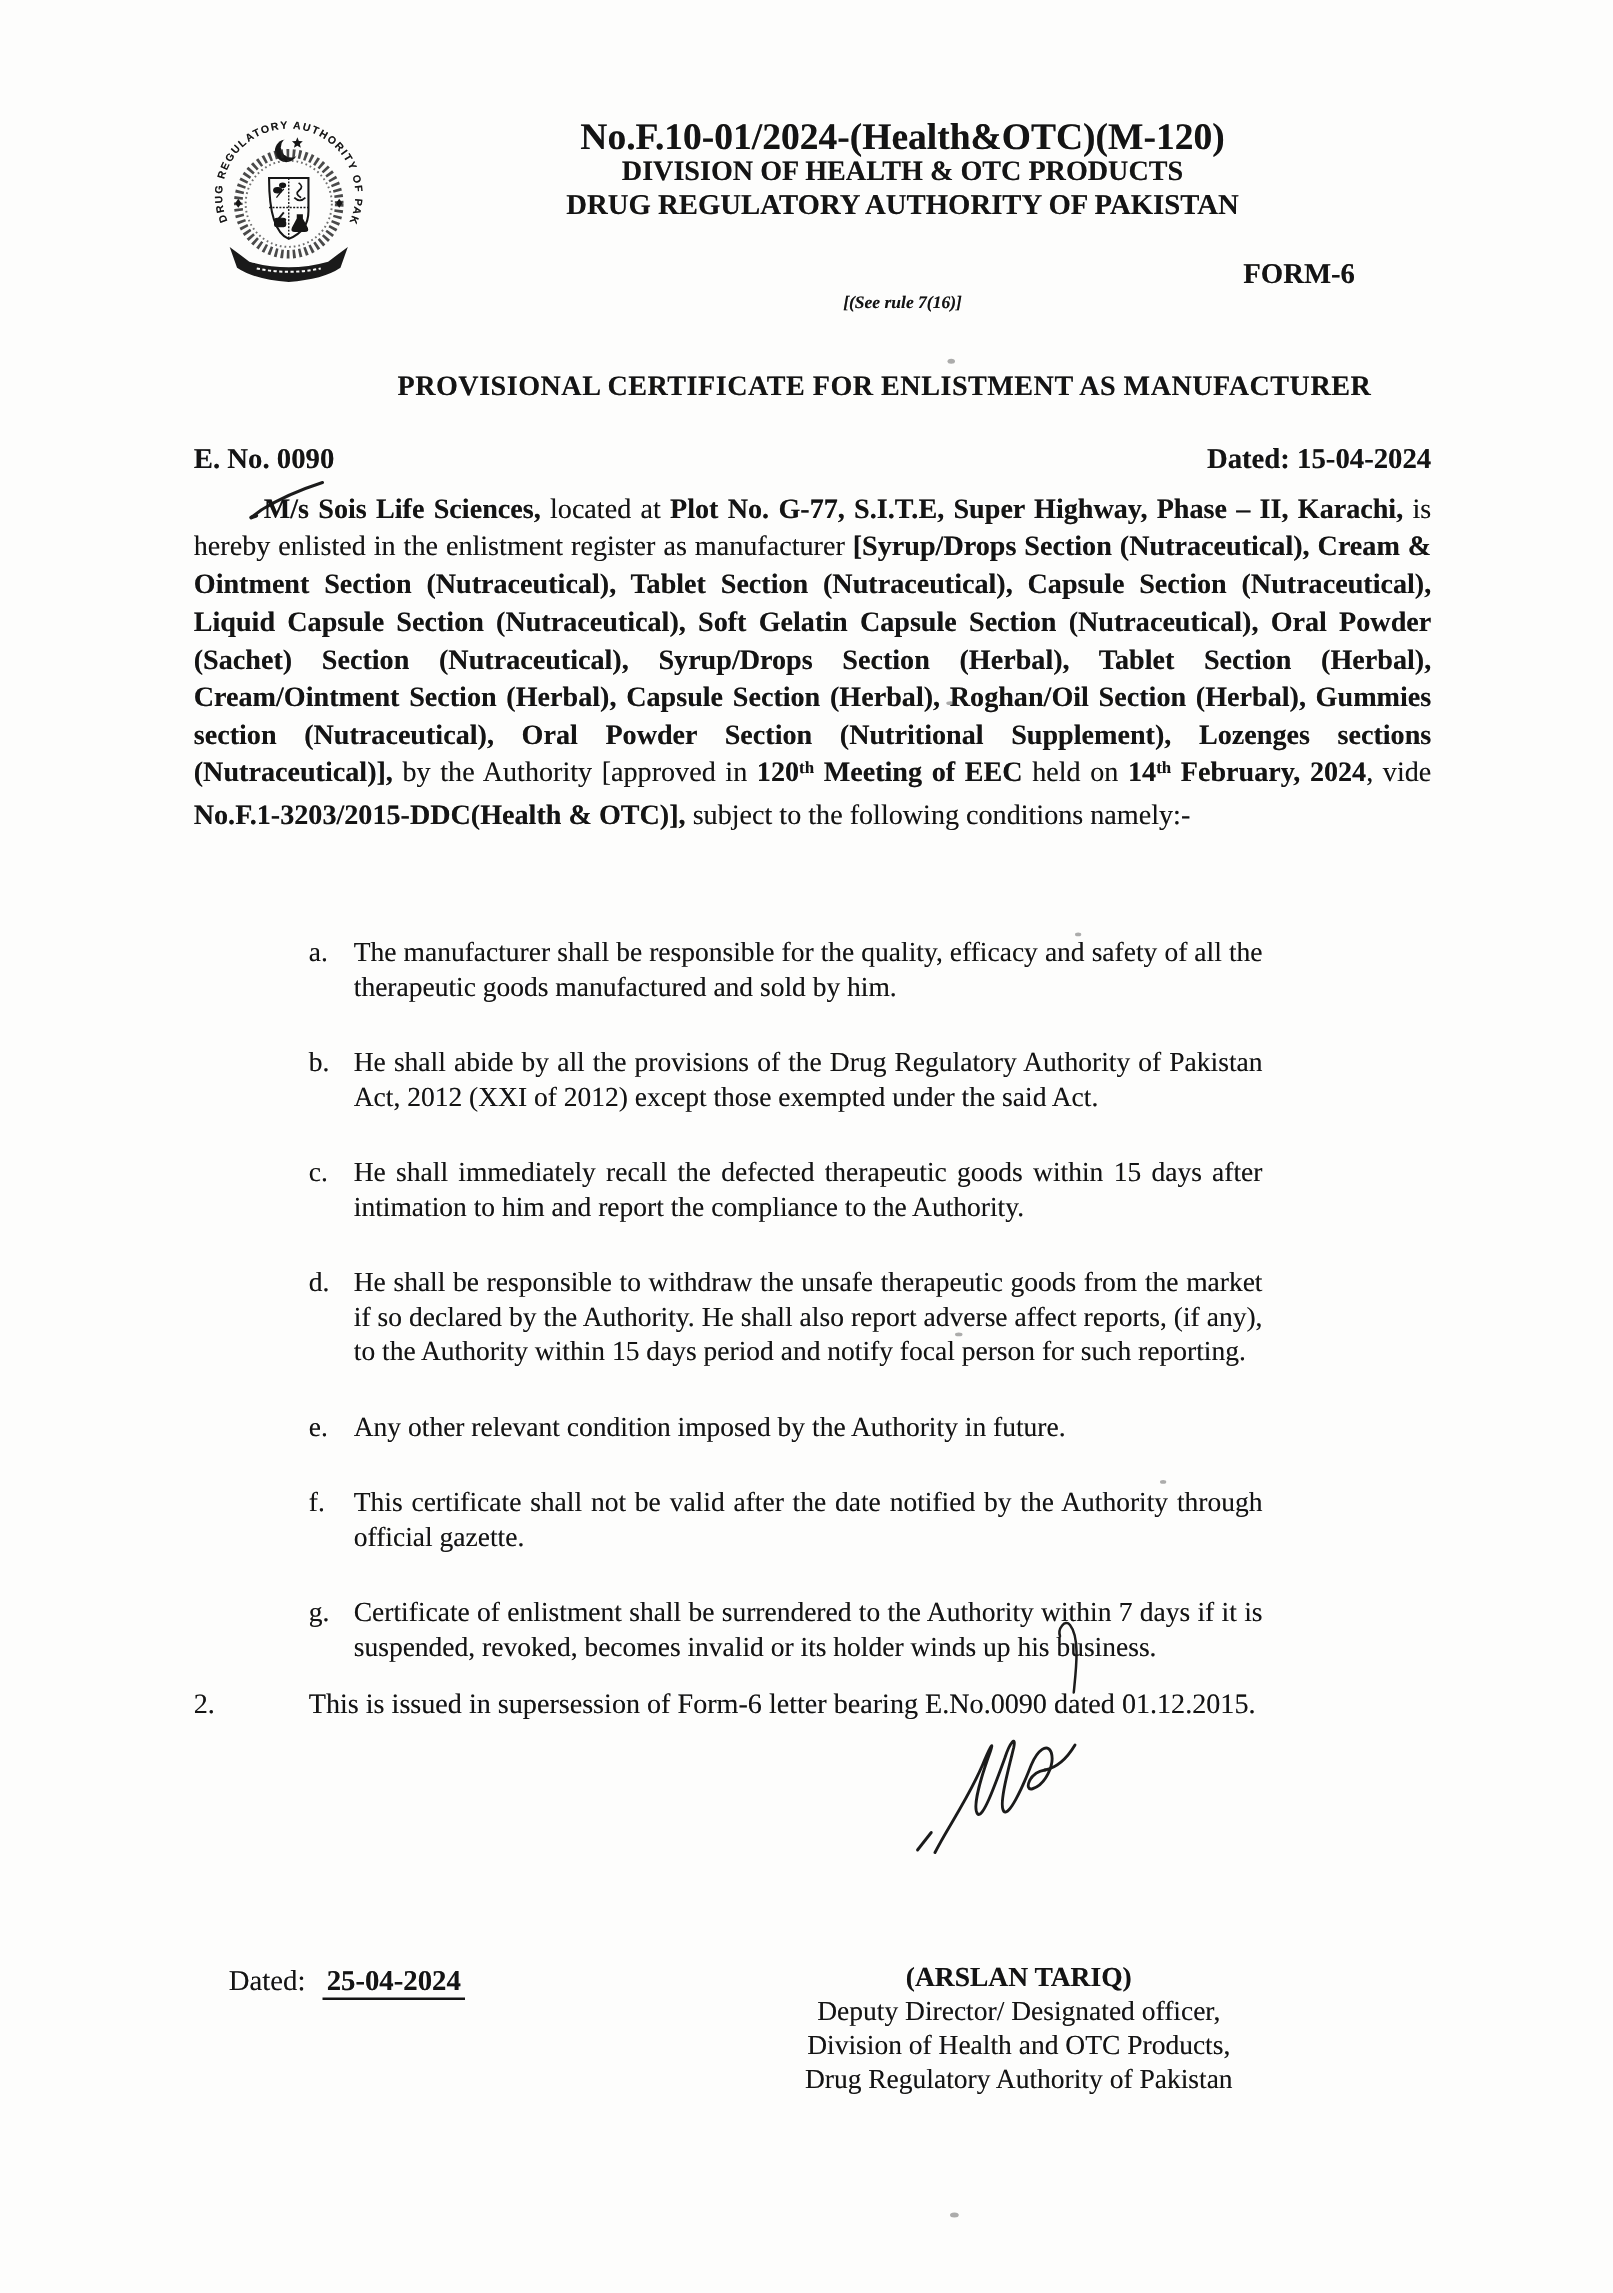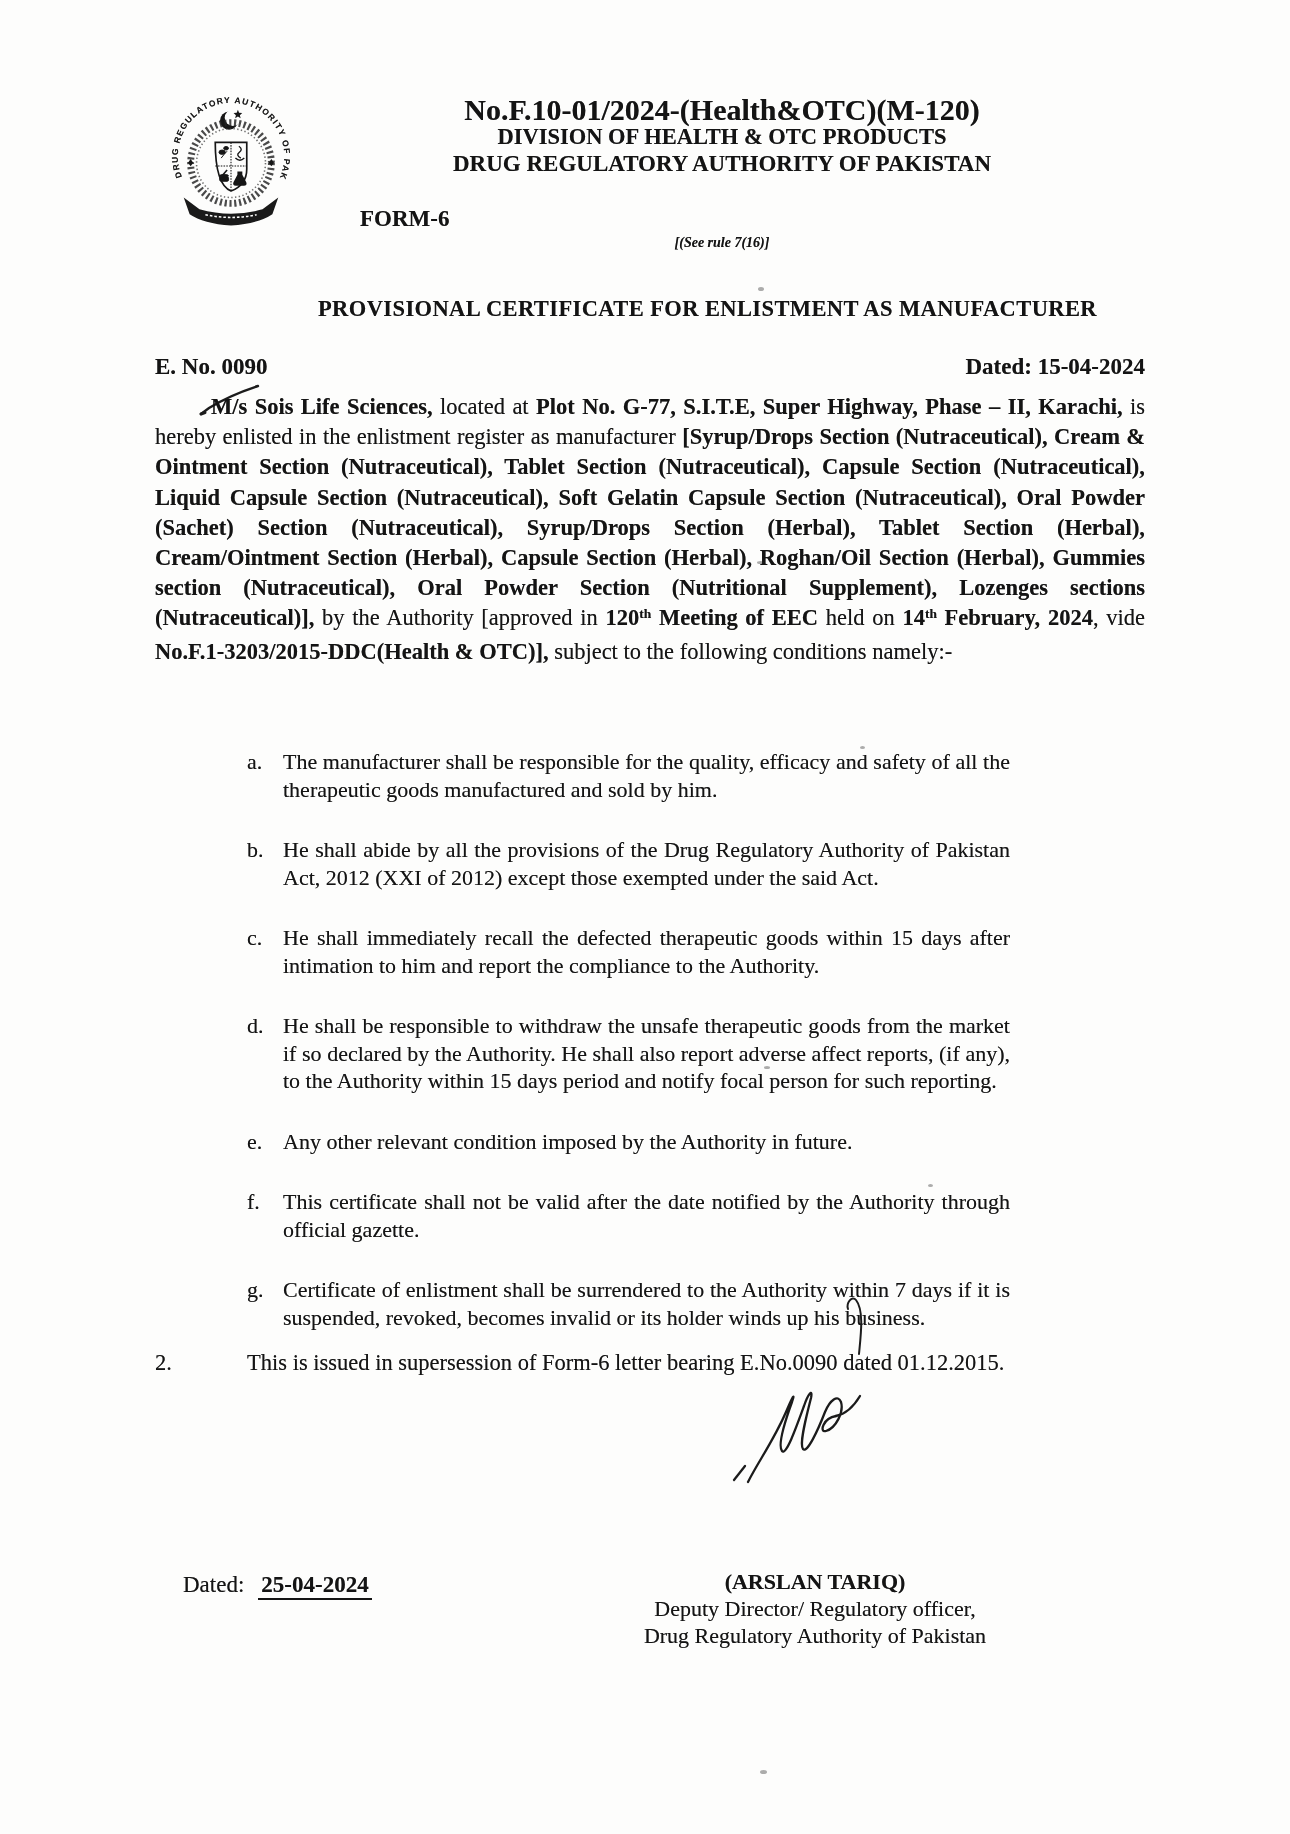--- a/index.html
+++ b/index.html
@@ -10,21 +10,21 @@
     color:#141414;
     overflow:hidden;
     text-shadow:0 0 .5px rgba(20,20,20,.5);
   }
   .abs{position:absolute;}
   
   .hdr{left:360px;top:96px;width:724px;text-align:center;}
   .hdr .l1{font-weight:bold;font-size:30px;line-height:27px;}
   .hdr .l2{font-weight:bold;font-size:22.5px;line-height:27px;}
   .hdr .l3{font-weight:bold;font-size:23px;line-height:27px;}
-  .form6{left:360px;top:206px;width:724px;text-align:left;font-weight:bold;font-size:23px;}
+  .form6{left:360px;top:206px;width:724px;text-align:right;font-weight:bold;font-size:23px;}
   .rule{left:360px;top:235px;width:724px;text-align:center;font-weight:bold;font-style:italic;font-size:14px;}
   .title{left:230px;top:296px;width:955px;text-align:center;font-weight:bold;font-size:22.5px;letter-spacing:.4px;}
   .enorow{left:155px;top:354px;width:990px;display:flex;justify-content:space-between;font-weight:bold;font-size:23px;}
   
   .bodypara{
     left:155px;top:392px;width:990px;
     font-size:22.5px;line-height:30.2px;text-align:justify;text-indent:56px;
   }
   .rb{font-weight:bold;}
   .rsup{font-size:.6em;position:relative;top:-.55em;}
@@ -135,21 +135,22 @@
     <g fill="none" stroke="#1b1b1b" stroke-width="2.3" stroke-linecap="round">
       <path d="M 22 102 L 33 88"></path>
       <path d="M 36 104 C 46 84 62 62 74 34 C 79 22 84 12 80 24 C 72 46 66 68 70 73 C 74 78 84 50 92 28 C 96 16 101 10 99 20 C 94 40 87 66 91 71 C 95 76 106 52 113 34 C 118 22 126 16 129 24 C 132 34 124 50 114 53 C 107 55 111 40 124 38"></path>
       <path d="M 124 38 C 134 36 142 28 148 18"></path>
     </g>
   </svg>
 </div>
 
 <div class="abs sigblock">
   <div class="nm">(ARSLAN TARIQ)</div>
-  <div>Deputy Director/ Regulatory officer,</div>
+  <div>Deputy Director/ Designated officer,</div>
+  <div>Division of Health and OTC Products,</div>
   <div>Drug Regulatory Authority of Pakistan</div>
 </div>
 
 <div class="abs footdate">
   <span>Dated:</span><span class="dv">25-04-2024</span>
 </div>
 
 <div class="speck" style="left:758px;top:287px;width:6px;height:4px;"></div>
 <div class="speck" style="left:757px;top:561px;width:7px;height:3px;"></div>
 <div class="speck" style="left:860px;top:746px;width:5px;height:3px;"></div>

